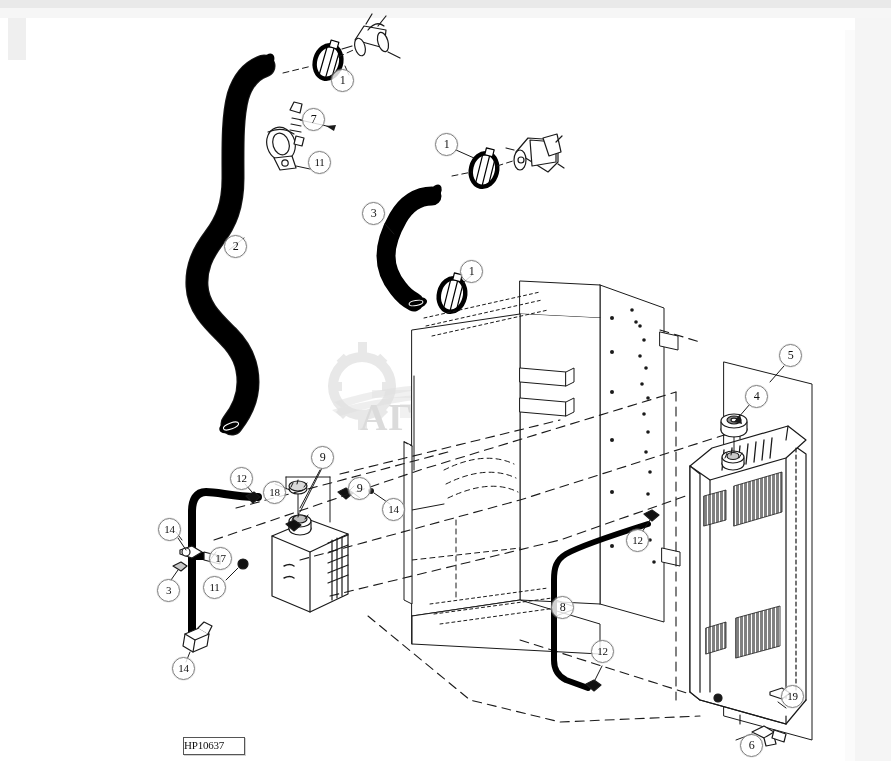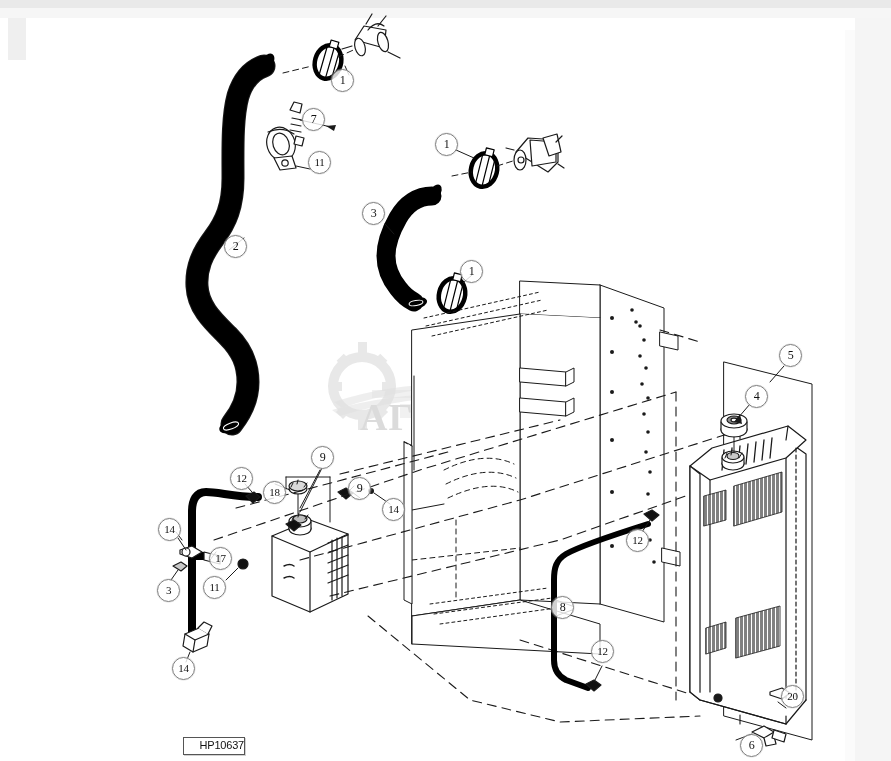--- a/index.html
+++ b/index.html
@@ -27,22 +27,22 @@
   .callout{position:absolute;width:21px;height:21px;border-radius:50%;
            background:rgba(255,255,255,.82);border:1px solid #7d7d7d;
            color:#111;font-size:12px;line-height:20px;text-align:center;
            font-family:"Liberation Serif",serif;letter-spacing:-.3px;
            box-shadow:0 0 0 .5px rgba(190,190,190,.5);}
   .callout.sm{font-size:11px;}
 
   
   #partplate{position:absolute;left:183px;top:737px;width:60px;height:16px;
              border:1px solid #555;background:#fff;color:#111;
-             font-family:Liberation Sans, sans-serif;font-size:11px;
-             line-height:15px;text-align:right;letter-spacing:-.2px;
+             font-family:Liberation Serif, serif;font-size:11px;
+             line-height:15px;text-align:left;letter-spacing:-.2px;
              box-shadow:1px 1px 0 rgba(0,0,0,.18);}
 </style>
 </head>
 <body>
 
 <div id="page">
 
   <div class="scan-edge scan-top"></div>
   <div class="scan-edge scan-top2"></div>
   <div class="scan-edge scan-left"></div>
@@ -447,21 +447,21 @@
   <div class="callout sm" style="left:308px;top:151px">11</div>
   <div class="callout" style="left:224px;top:235px">2</div>
   <div class="callout" style="left:435px;top:133px">1</div>
   <div class="callout" style="left:362px;top:202px">3</div>
   <div class="callout" style="left:460px;top:260px">1</div>
   <div class="callout" style="left:779px;top:344px">5</div>
   <div class="callout" style="left:745px;top:385px">4</div>
   <div class="callout sm" style="left:626px;top:529px">12</div>
   <div class="callout" style="left:551px;top:596px">8</div>
   <div class="callout sm" style="left:591px;top:640px">12</div>
-  <div class="callout sm" style="left:781px;top:685px">20</div>
+  <div class="callout sm" style="left:781px;top:685px">19</div>
   <div class="callout" style="left:740px;top:734px">6</div>
   <div class="callout sm" style="left:230px;top:467px">12</div>
   <div class="callout sm" style="left:263px;top:481px">18</div>
   <div class="callout" style="left:311px;top:446px">9</div>
   <div class="callout" style="left:348px;top:477px">9</div>
   <div class="callout sm" style="left:382px;top:498px">14</div>
   <div class="callout sm" style="left:158px;top:518px">14</div>
   <div class="callout sm" style="left:209px;top:547px">17</div>
   <div class="callout sm" style="left:203px;top:576px">11</div>
   <div class="callout sm" style="left:157px;top:579px">3</div>

